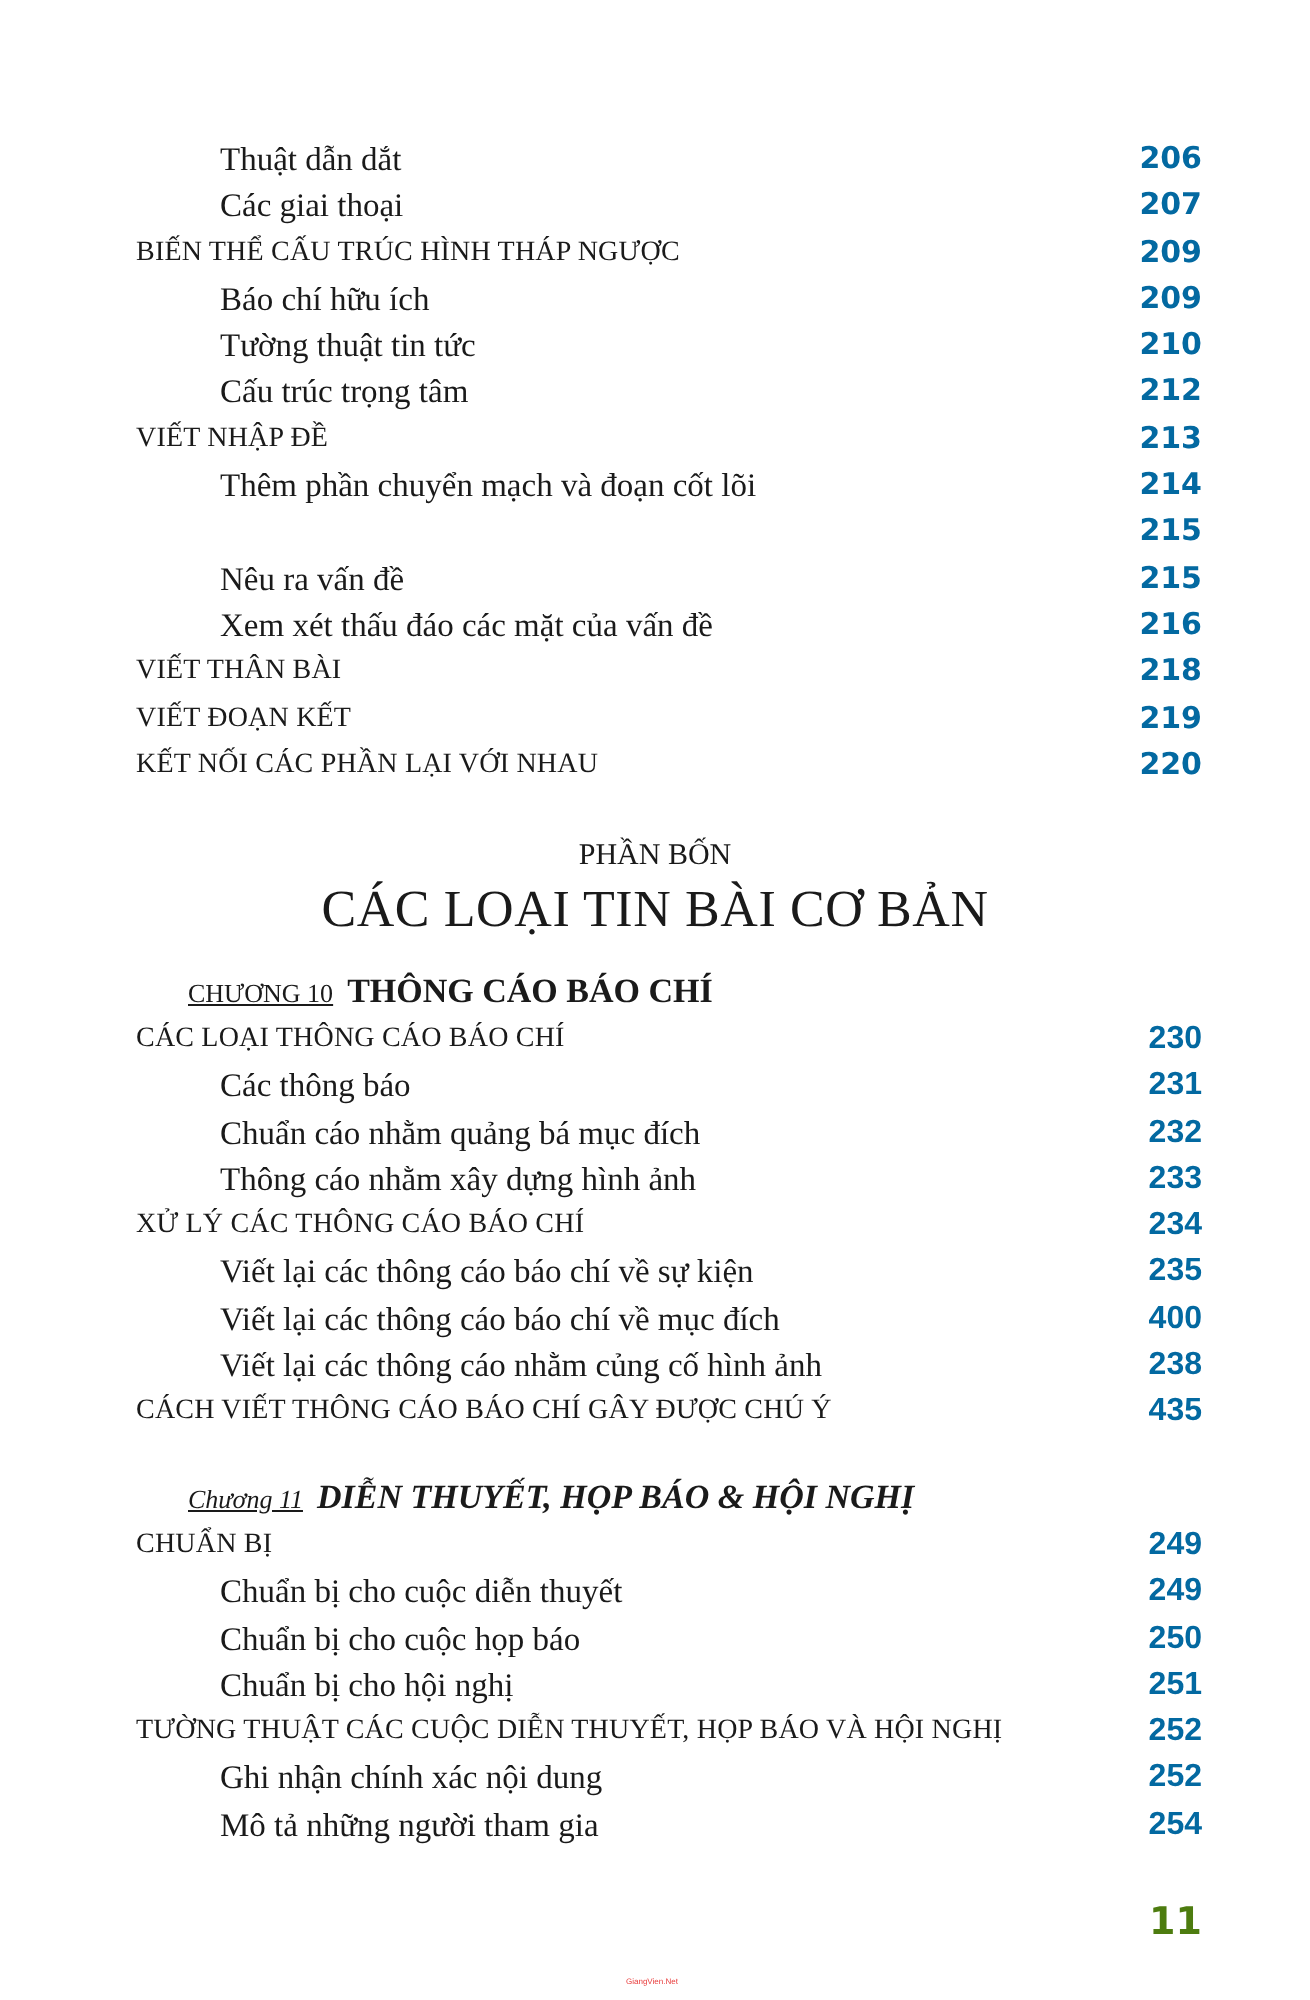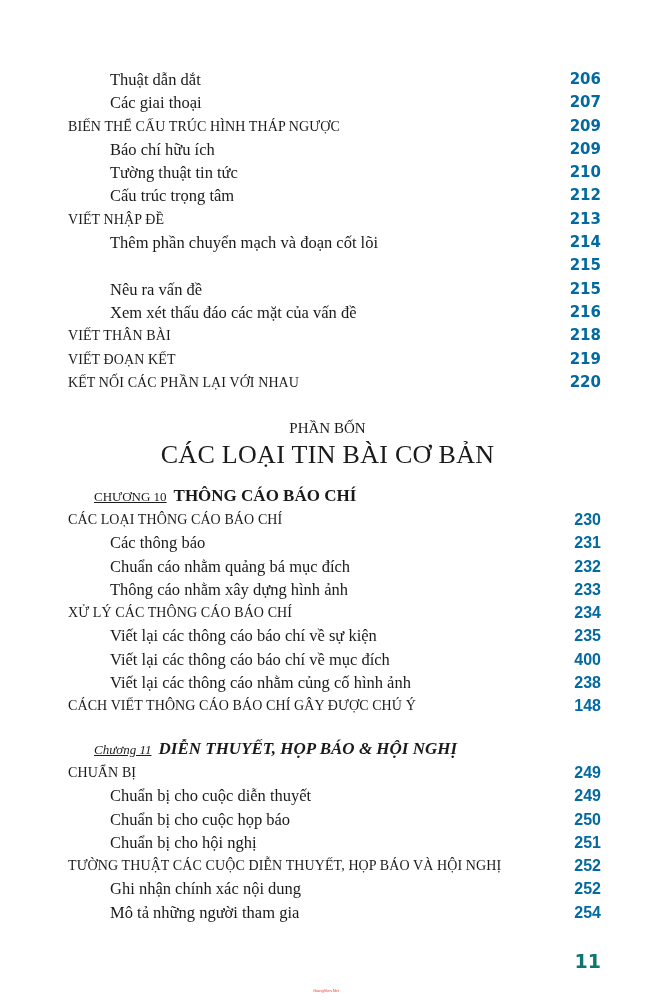--- a/index.html
+++ b/index.html
@@ -11,21 +11,21 @@
     .row.sub .label { left: 42px; font-size: 16.5px; }
     .row.top .label { font-size: 14px; letter-spacing: 0.1px; }
     .row .page-num { position: absolute; right: 0; font-family: "DejaVu Sans", sans-serif; font-weight: bold; font-size: 15px; color: #0369a1; }
     .row.light .page-num { font-weight: bold; font-family: "Liberation Sans", sans-serif; font-size: 16px; }
     .part-label { position: absolute; top: 420px; left: 0; width: 655px; text-align: center; font-size: 15px; font-family: "Liberation Serif", serif; }
     .part-title { position: absolute; top: 440px; left: 0; width: 655px; text-align: center; font-size: 26px; font-weight: normal; font-family: "Liberation Serif", serif; letter-spacing: 0.3px; }
     .chapter { position: absolute; left: 68px; font-family: "Liberation Serif", serif; white-space: nowrap; margin-left: 26px; }
     .chapter .ch-num { font-size: 13px; text-decoration: underline; }
     .chapter .ch-title { font-size: 17px; font-weight: bold; margin-left: 3px; }
     .section { position: absolute; left: 68px; width: 533px; }
-    .folio { position: absolute; right: 54px; top: 950px; font-family: "DejaVu Sans", sans-serif; font-weight: bold; font-size: 19px; color: #0f766e; }
+    .folio { position: absolute; right: 54px; top: 950px; font-family: "DejaVu Sans", sans-serif; font-weight: bold; font-size: 19px; color: #4d7c0f; }
     .watermark { position: absolute; left: 313px; top: 988px; font-family: "Liberation Sans", sans-serif; font-size: 4px; color: #e83a3a; }
   </style>
 </head>
 <body>
 
 <div class="page">
 
   <div class="toc" id="toc-top">
       <div class="row sub">
         <span class="label">Thuật dẫn dắt</span>
@@ -119,21 +119,21 @@
       <div class="row sub light">
         <span class="label">Viết lại các thông cáo báo chí về mục đích</span>
         <span class="page-num">400</span>
       </div>
       <div class="row sub light">
         <span class="label">Viết lại các thông cáo nhằm củng cố hình ảnh</span>
         <span class="page-num">238</span>
       </div>
       <div class="row top light">
         <span class="label">CÁCH VIẾT THÔNG CÁO BÁO CHÍ GÂY ĐƯỢC CHÚ Ý</span>
-        <span class="page-num">148</span>
+        <span class="page-num">435</span>
       </div>
     </div>
 
   <div class="chapter" style="top:739px;font-style:italic;">
     <span class="ch-num">Chương 11</span>
     <span class="ch-title">DIỄN THUYẾT, HỌP BÁO &amp; HỘI NGHỊ</span>
   </div>
   <div class="section" id="ch11" style="top:761px;">
       <div class="row top light">
         <span class="label">CHUẨN BỊ</span>

